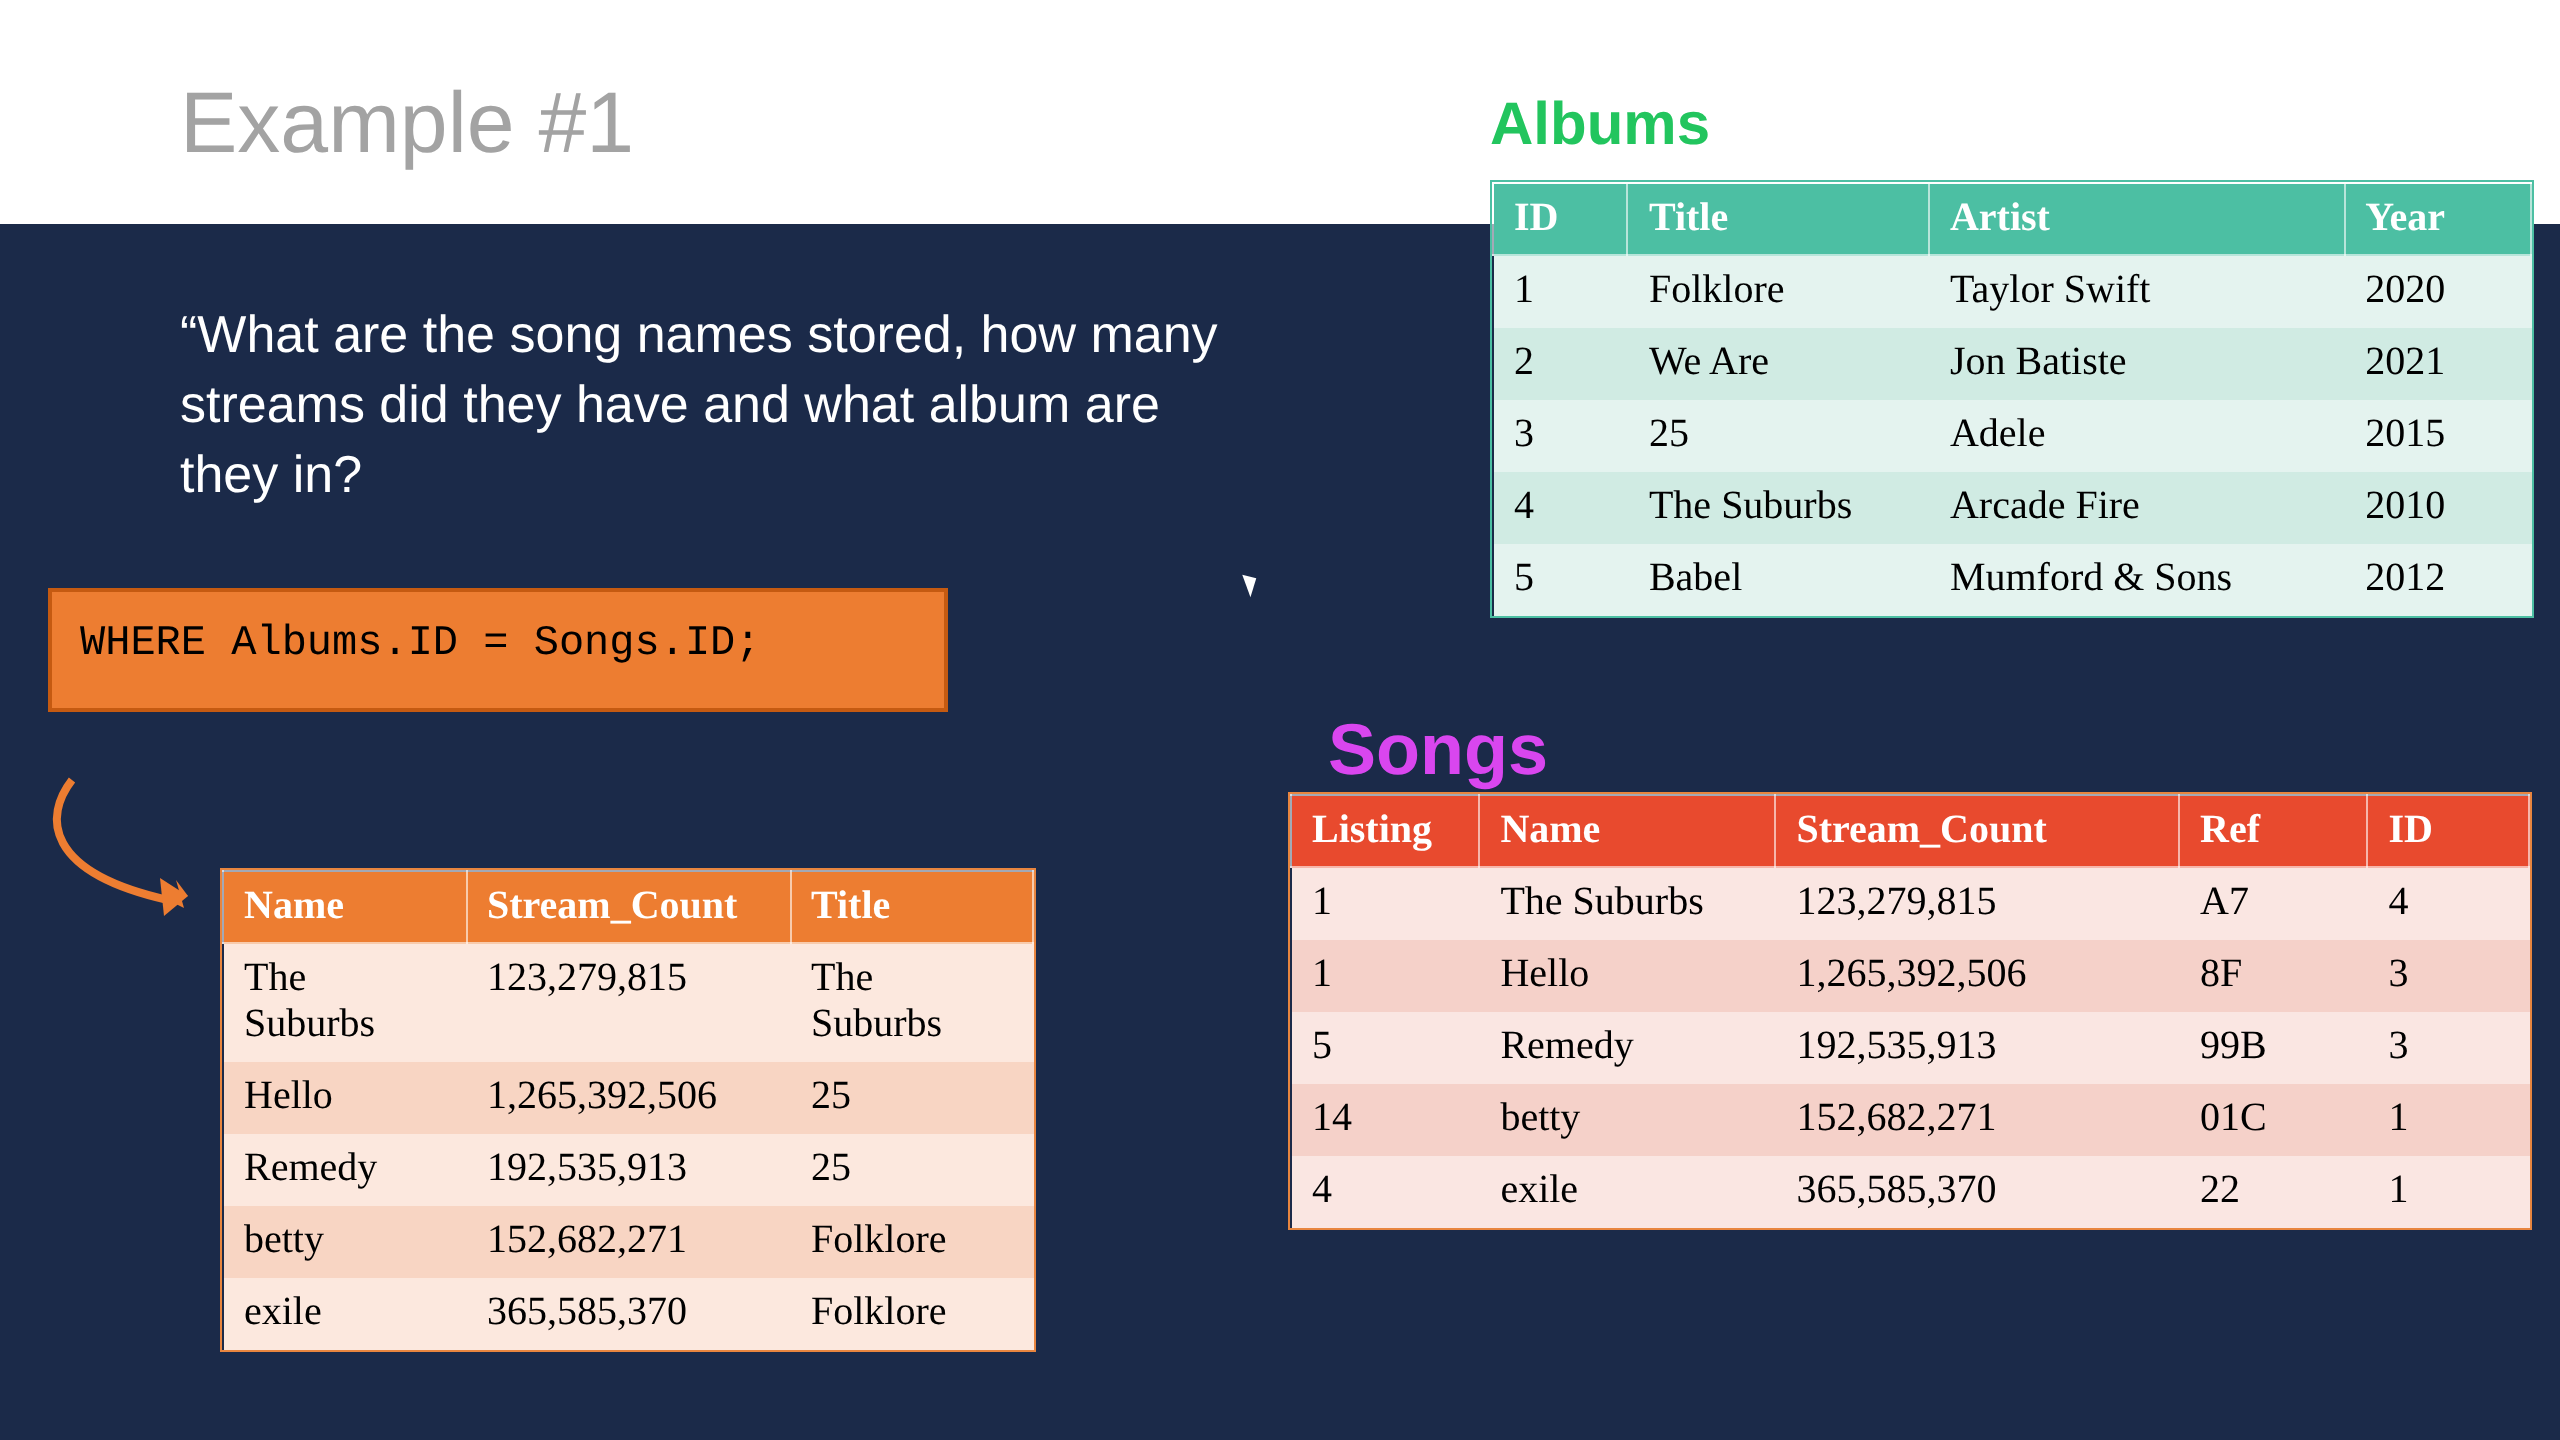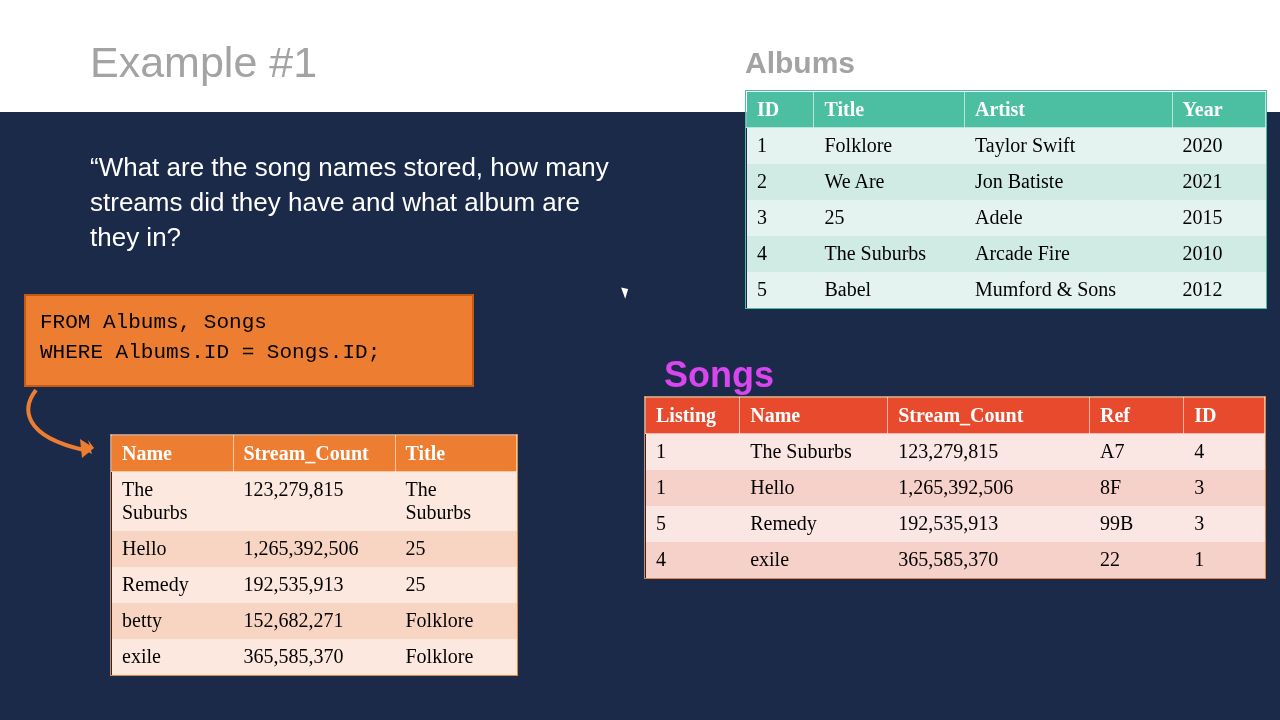--- a/index.html
+++ b/index.html
@@ -24,21 +24,21 @@
     padding: 12px 14px 16px 14px;
     font-family: "Courier New", monospace; font-size: 21px; color: #000; line-height: 1.45;
   }
 
   .arrow-svg { position: absolute; left: 14px; top: 388px; width: 100px; height: 80px; }
 
   .result-table-wrap { position: absolute; left: 110px; top: 434px; width: 408px; border: 1px solid #e8853f; }
   .albums-table-wrap { position: absolute; left: 745px; top: 90px;  width: 522px; border: 1px solid #4cbfa3; }
   .songs-table-wrap  { position: absolute; left: 644px; top: 396px; width: 622px; border: 1px solid #e8853f; }
 
-  .sec-title-albums { position: absolute; left: 745px; top: 46px; font-size: 30px; font-weight: 700; color: #a3a3a3; }
+  .sec-title-albums { position: absolute; left: 745px; top: 46px; font-size: 30px; font-weight: 700; color: #22c55e; }
   .sec-title-songs  { position: absolute; left: 664px; top: 354px; font-size: 36px; font-weight: 700; color: #d946ef; }
 
   table { width: 100%; border-collapse: collapse; font-size: 20px; color: #000; font-family: Liberation Serif, serif; }
   th { text-align: left; font-weight: 700; color: #fff; padding: 6px 10px; border: 1px solid rgba(255,255,255,.6); }
   td { padding: 6px 10px; border: 1px solid rgba(0,0,0,0); vertical-align: top; }
 
   .tbl-orange th { background: #ed7d31; }
   .tbl-orange tr:nth-child(odd)  td { background: #fce8de; }
   .tbl-orange tr:nth-child(even) td { background: #f8d5c3; }
 
@@ -60,21 +60,20 @@
 </head>
 <body>
 
 <div class="top-strip"></div>
 
 <div class="slide-title">Example #1</div>
 
 <div class="question">“What are the song names stored, how many streams did they have and what album are they in?</div>
 
 <div class="sql-box">
-  <div>FROM Albums, Songs</div>
   <div>WHERE Albums.ID = Songs.ID;</div>
 </div>
 
 <svg class="arrow-svg" viewBox="0 0 100 80">
   <path d="M22 2 C 8 20, 8 48, 70 62" stroke="#ed7d31" stroke-width="4" fill="none"></path>
   <path d="M70 62 L80 60 L74 52 L78 66 Z" fill="#ed7d31"></path>
   <polygon points="80,60 66,51 68,70" fill="#ed7d31"></polygon>
 </svg>
 
 <div class="result-table-wrap">
@@ -208,20 +207,27 @@
           <td>3</td>
         </tr>
         <tr>
           <td>5</td>
           <td>Remedy</td>
           <td>192,535,913</td>
           <td>99B</td>
           <td>3</td>
         </tr>
         <tr>
+          <td>14</td>
+          <td>betty</td>
+          <td>152,682,271</td>
+          <td>01C</td>
+          <td>1</td>
+        </tr>
+        <tr>
           <td>4</td>
           <td>exile</td>
           <td>365,585,370</td>
           <td>22</td>
           <td>1</td>
         </tr>
       </tbody>
   </table>
 </div>
 

